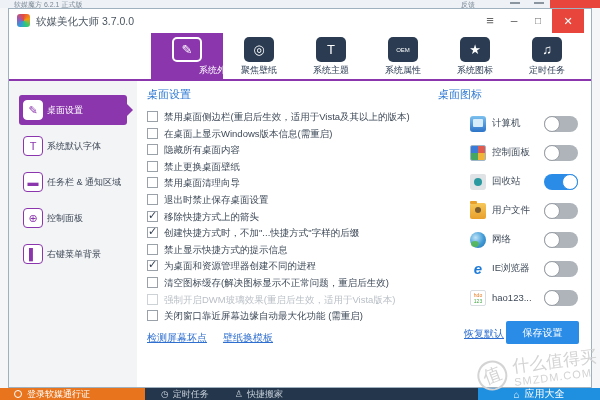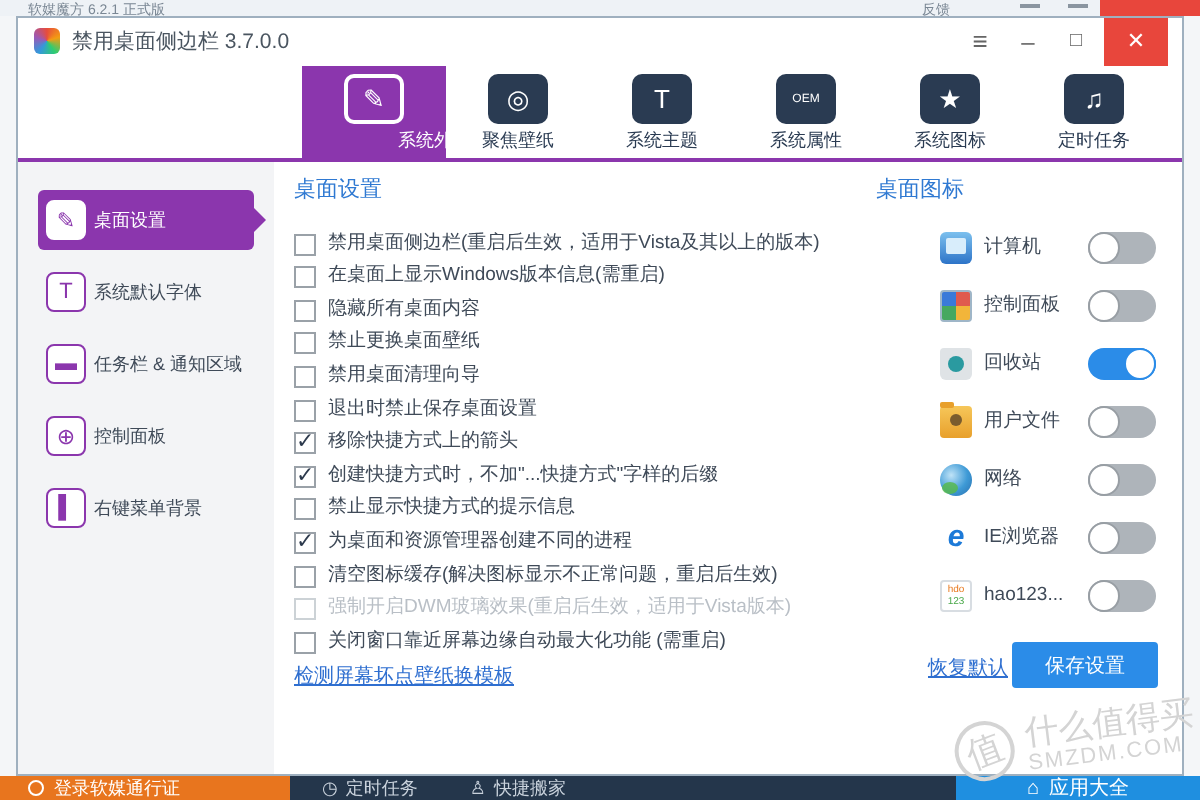--- a/index.html
+++ b/index.html
@@ -52,27 +52,27 @@
   .slabel{margin-left:4px;font-size:9px;color:#3f4a58;white-space:nowrap;}
   .sitem.active{background:#8b36ad;}
   .sitem.active .sicon{border-color:#fff;}
   .sitem.active .slabel{color:#fff;}
   .sitem.active::after{content:"";position:absolute;right:-6px;top:9px;width:0;height:0;
          border-top:6px solid transparent;border-bottom:6px solid transparent;border-left:6px solid #8b36ad;}
   .content{flex:1;position:relative;background:#fff;}
   .section-title{position:absolute;left:10px;top:6px;font-size:11px;color:#2f79d2;white-space:nowrap;}
   
   .cb-list{position:absolute;left:10px;top:30px;width:290px;}
-  .cbrow{display:flex;align-items:flex-end;height:16.6px;cursor:default;}
+  .cbrow{display:flex;align-items:flex-start;height:16.6px;cursor:default;}
   .cb{width:11px;height:11px;border:1px solid #9aa1a8;background:#fff;margin-right:6px;position:relative;flex:none;box-sizing:border-box;}
   .cb.checked::after{content:"✓";position:absolute;left:0px;top:-3px;font-size:11px;font-weight:bold;color:#2d3a4d;}
   .cbl{font-size:9.5px;color:#3f4a58;white-space:nowrap;}
   .cbrow.disabled .cb{border-color:#ccd2d6;}
   .cbrow.disabled .cbl{color:#b9bfc6;}
-  .links-row{position:absolute;left:10px;top:250px;display:flex;}
+  .links-row{position:absolute;left:10px;top:250px;display:flex;gap:16px;}
   .link{font-size:10px;color:#2f6fd0;text-decoration:underline;white-space:nowrap;cursor:pointer;}
   
   .icons-title{position:absolute;left:301px;top:6px;font-size:11px;color:#2f79d2;white-space:nowrap;}
   .icon-list{position:absolute;left:301px;top:28px;width:140px;}
   .irow{display:flex;align-items:center;height:29px;padding-left:32px;}
   .dicon{width:16px;height:16px;margin-right:6px;position:relative;flex:none;}
   .ilabel{font-size:9.5px;color:#3f4a58;white-space:nowrap;flex:1;}
   .switch{width:34px;height:16px;border-radius:9px;background:#aeb4ba;position:relative;flex:none;margin-left:auto;cursor:pointer;}
   .knob{position:absolute;left:0;top:0;width:16px;height:16px;border-radius:50%;background:#fff;
         border:1px solid #989ea4;box-sizing:border-box;}
@@ -117,21 +117,21 @@
     <span class="outer-feedback">反馈</span>
     <span class="outer-min"></span>
     <span class="outer-max"></span>
     <span class="outer-close"></span>
   </div>
 
   <div class="inner">
 
     <div class="titlebar">
       <span class="app-logo"></span>
-      <span class="app-title">禁用桌面侧边栏 3.7.0.0</span>
+      <span class="app-title">软媒美化大师 3.7.0.0</span>
       <span class="tb-btn tb-menu">≡</span>
       <span class="tb-btn tb-min">–</span>
       <span class="tb-btn tb-max">□</span>
       <span class="tb-btn tb-close">✕</span>
     </div>
 
     <div class="tabbar">
 
     <div class="tab active">
           <div class="tab-icon">✎</div>

